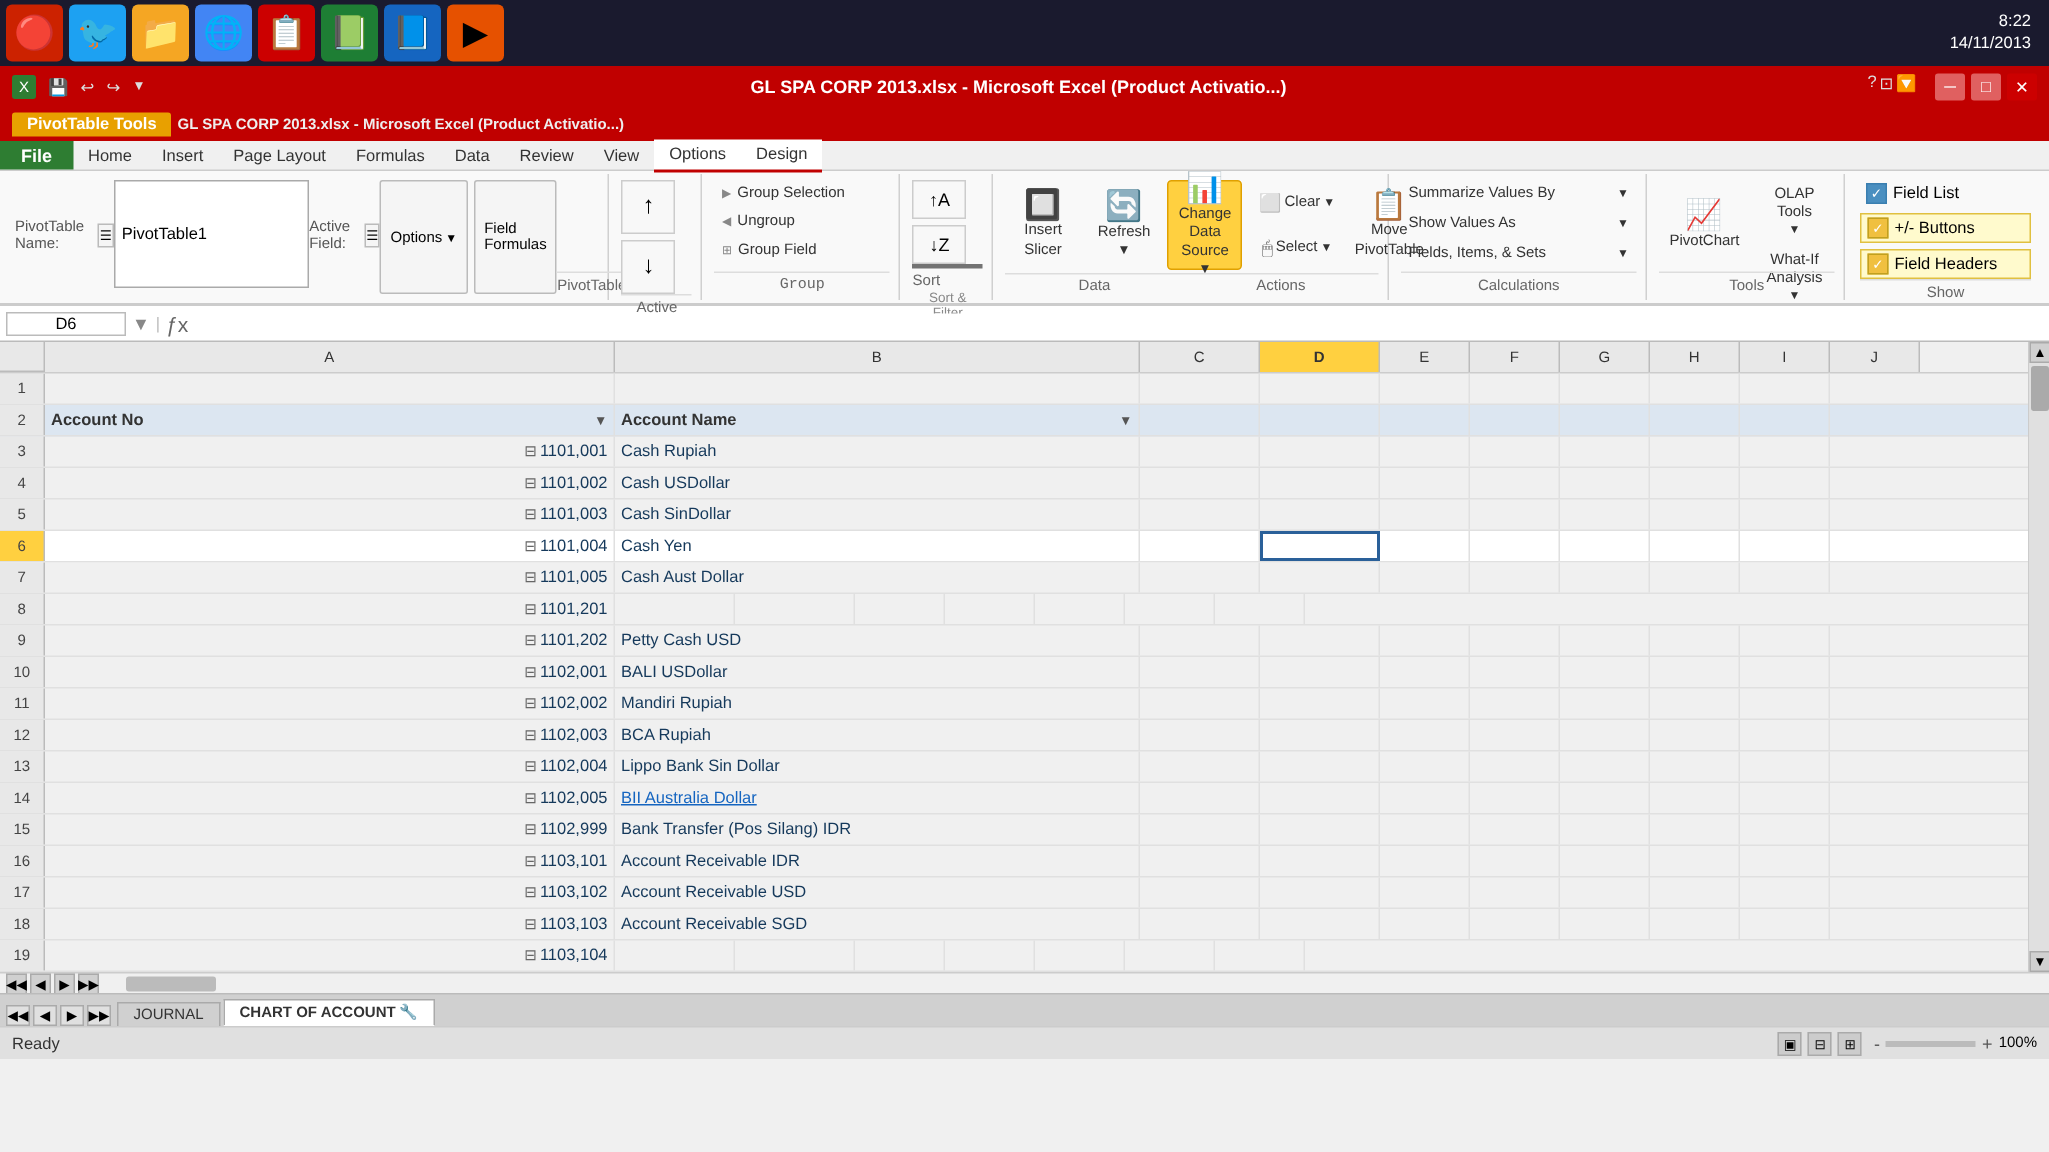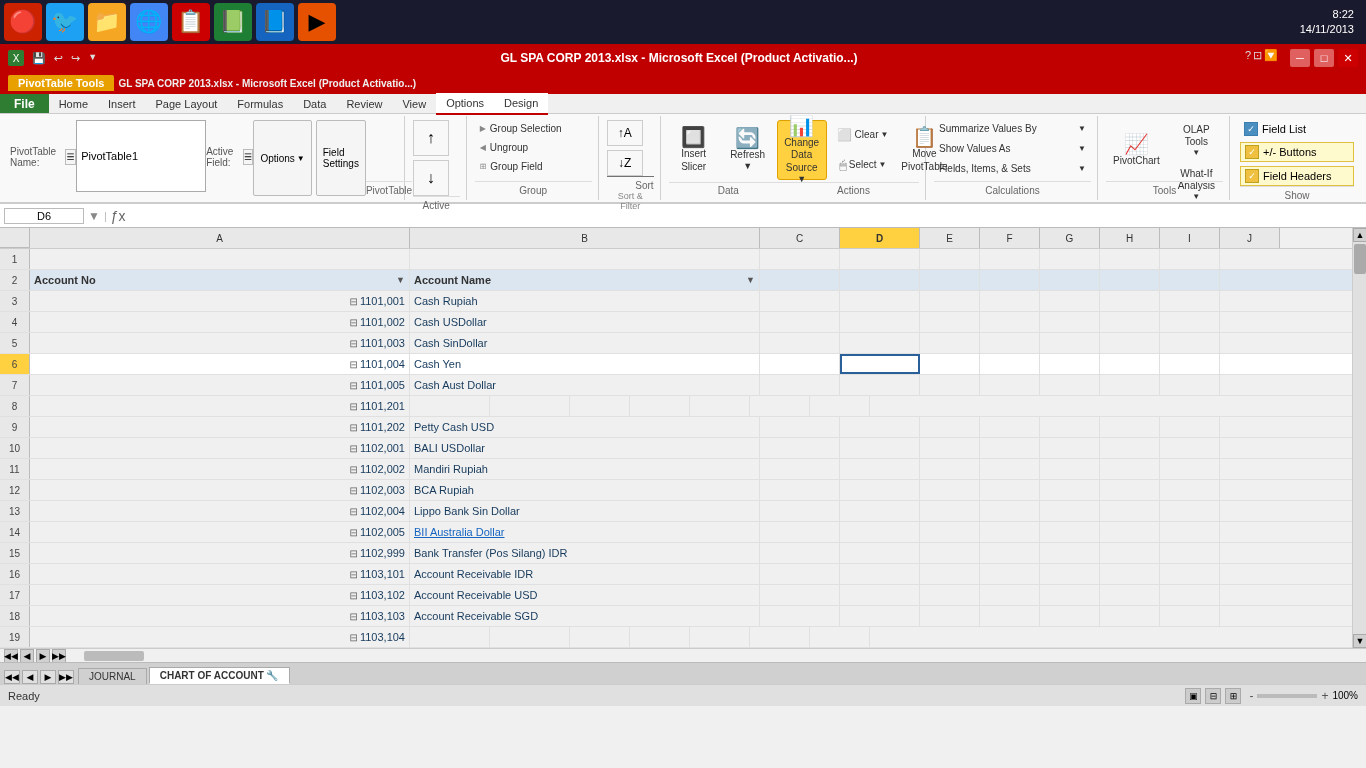--- a/index.html
+++ b/index.html
@@ -179,21 +179,21 @@
         <div style="width:16px;height:16px;border:1px solid #bbb;background:#f5f5f5;display:flex;align-items:center;justify-content:center;cursor:pointer;">
           <span style="font-size:9px;">☰</span>
         </div>
       </div>
       <div style="display:flex;gap:4px;">
         <div class="options-btn">
           <span>Options</span>
           <span style="font-size:8px;">▼</span>
         </div>
         <div class="field-settings-btn">
-          <span>Field Settings</span>
+          <span>Field Formulas</span>
         </div>
       </div>
       <div style="font-size:10px;color:#666;text-align:center;margin-top:auto;padding-top:3px;border-top:1px solid #ddd;">PivotTable</div>
     </div>
 
     <div style="display:flex;flex-direction:column;padding:4px 6px;border-right:1px solid #d0d0d0;min-width:60px;">
       <div style="display:flex;flex-direction:column;gap:4px;flex:1;justify-content:center;">
         <div style="width:36px;height:36px;border:1px solid #ccc;background:#f8f8f8;display:flex;align-items:center;justify-content:center;cursor:pointer;">
           <span style="font-size:16px;">↑</span>
         </div>
@@ -212,33 +212,33 @@
         </div>
         <div class="ribbon-small-btn">
           <span style="font-size:8px;color:#888;">◀</span>
           <span>Ungroup</span>
         </div>
         <div class="ribbon-small-btn">
           <span style="font-size:8px;color:#888;">⊞</span>
           <span>Group Field</span>
         </div>
       </div>
-      <div style="font-size:10px;color:#666;text-align:center;margin-top:auto;padding-top:3px;border-top:1px solid #ddd;">Group</div>
+      <div style="font-size:10px;color:#666;text-align:center;margin-top:auto;padding-top:3px;border-top:1px solid #ddd;font-family:Liberation Mono, monospace;">Group</div>
     </div>
 
     <div style="display:flex;flex-direction:column;padding:4px 6px;border-right:1px solid #d0d0d0;min-width:60px;">
       <div style="display:flex;flex-direction:column;gap:4px;flex:1;justify-content:center;">
         <div style="width:36px;height:26px;border:1px solid #ccc;background:#f8f8f8;display:flex;align-items:center;justify-content:center;cursor:pointer;">
           <span style="font-size:12px;">↑A</span>
         </div>
         <div style="width:36px;height:26px;border:1px solid #ccc;background:#f8f8f8;display:flex;align-items:center;justify-content:center;cursor:pointer;">
           <span style="font-size:12px;">↓Z</span>
         </div>
       </div>
-      <div style="font-size:10px;color:#666;text-align:right;margin-top:auto;padding-top:3px;border-top:1px solid #737373;">Sort</div>
+      <div style="font-size:10px;color:#666;text-align:left;margin-top:auto;padding-top:3px;border-top:3px solid #737373;">Sort</div>
       <div style="font-size:9px;color:#888;text-align:center;">Sort &amp; Filter</div>
     </div>
 
     <div style="display:flex;flex-direction:column;padding:4px 6px;border-right:1px solid #d0d0d0;min-width:200px;">
       <div style="display:flex;align-items:flex-start;gap:4px;flex:1;">
         <div class="ribbon-btn large">
           <div class="ribbon-btn-icon">🔲</div>
           <div class="ribbon-btn-label">Insert</div>
           <div class="ribbon-btn-label">Slicer</div>
         </div>

